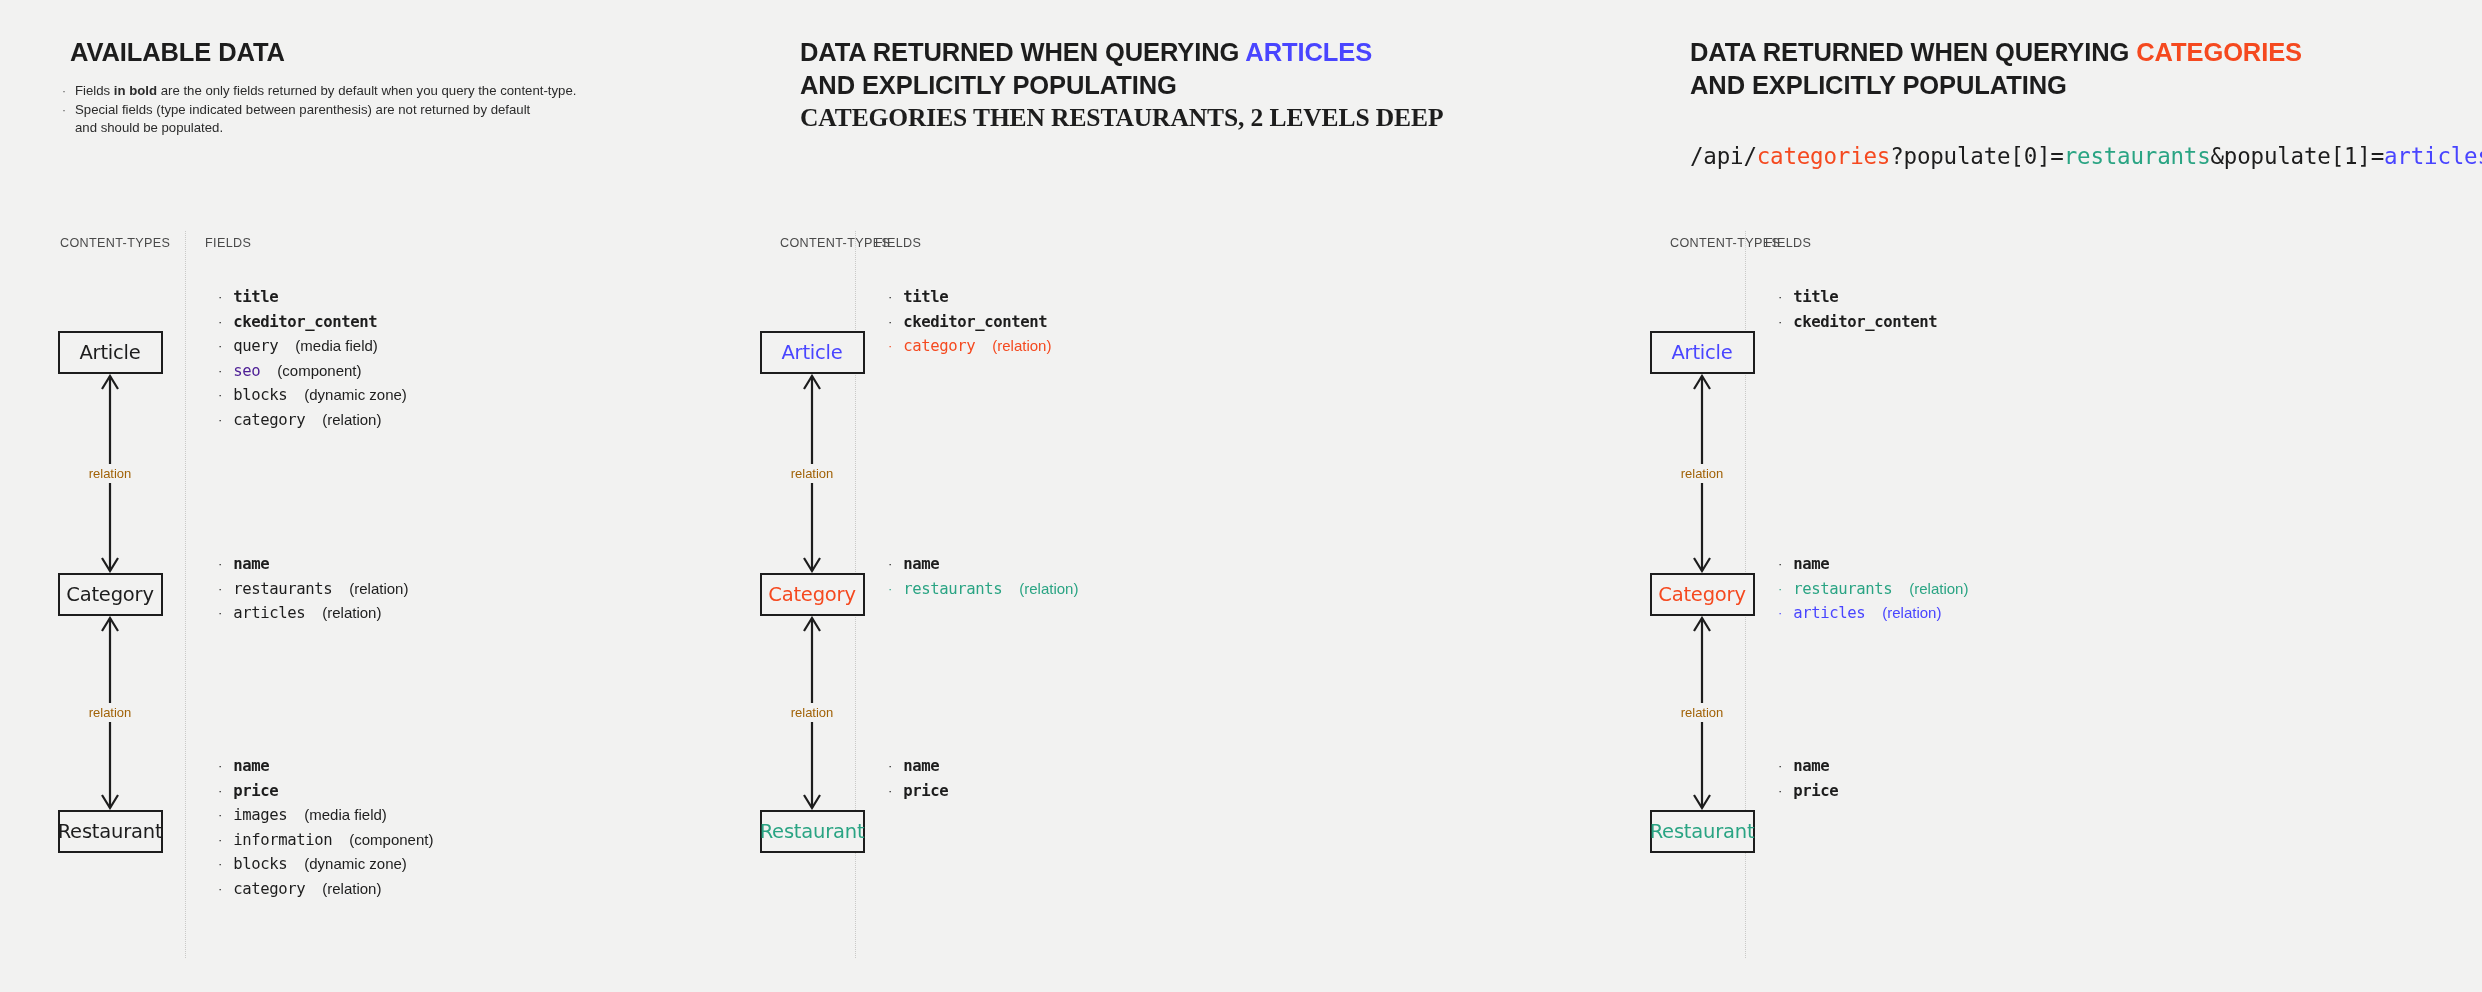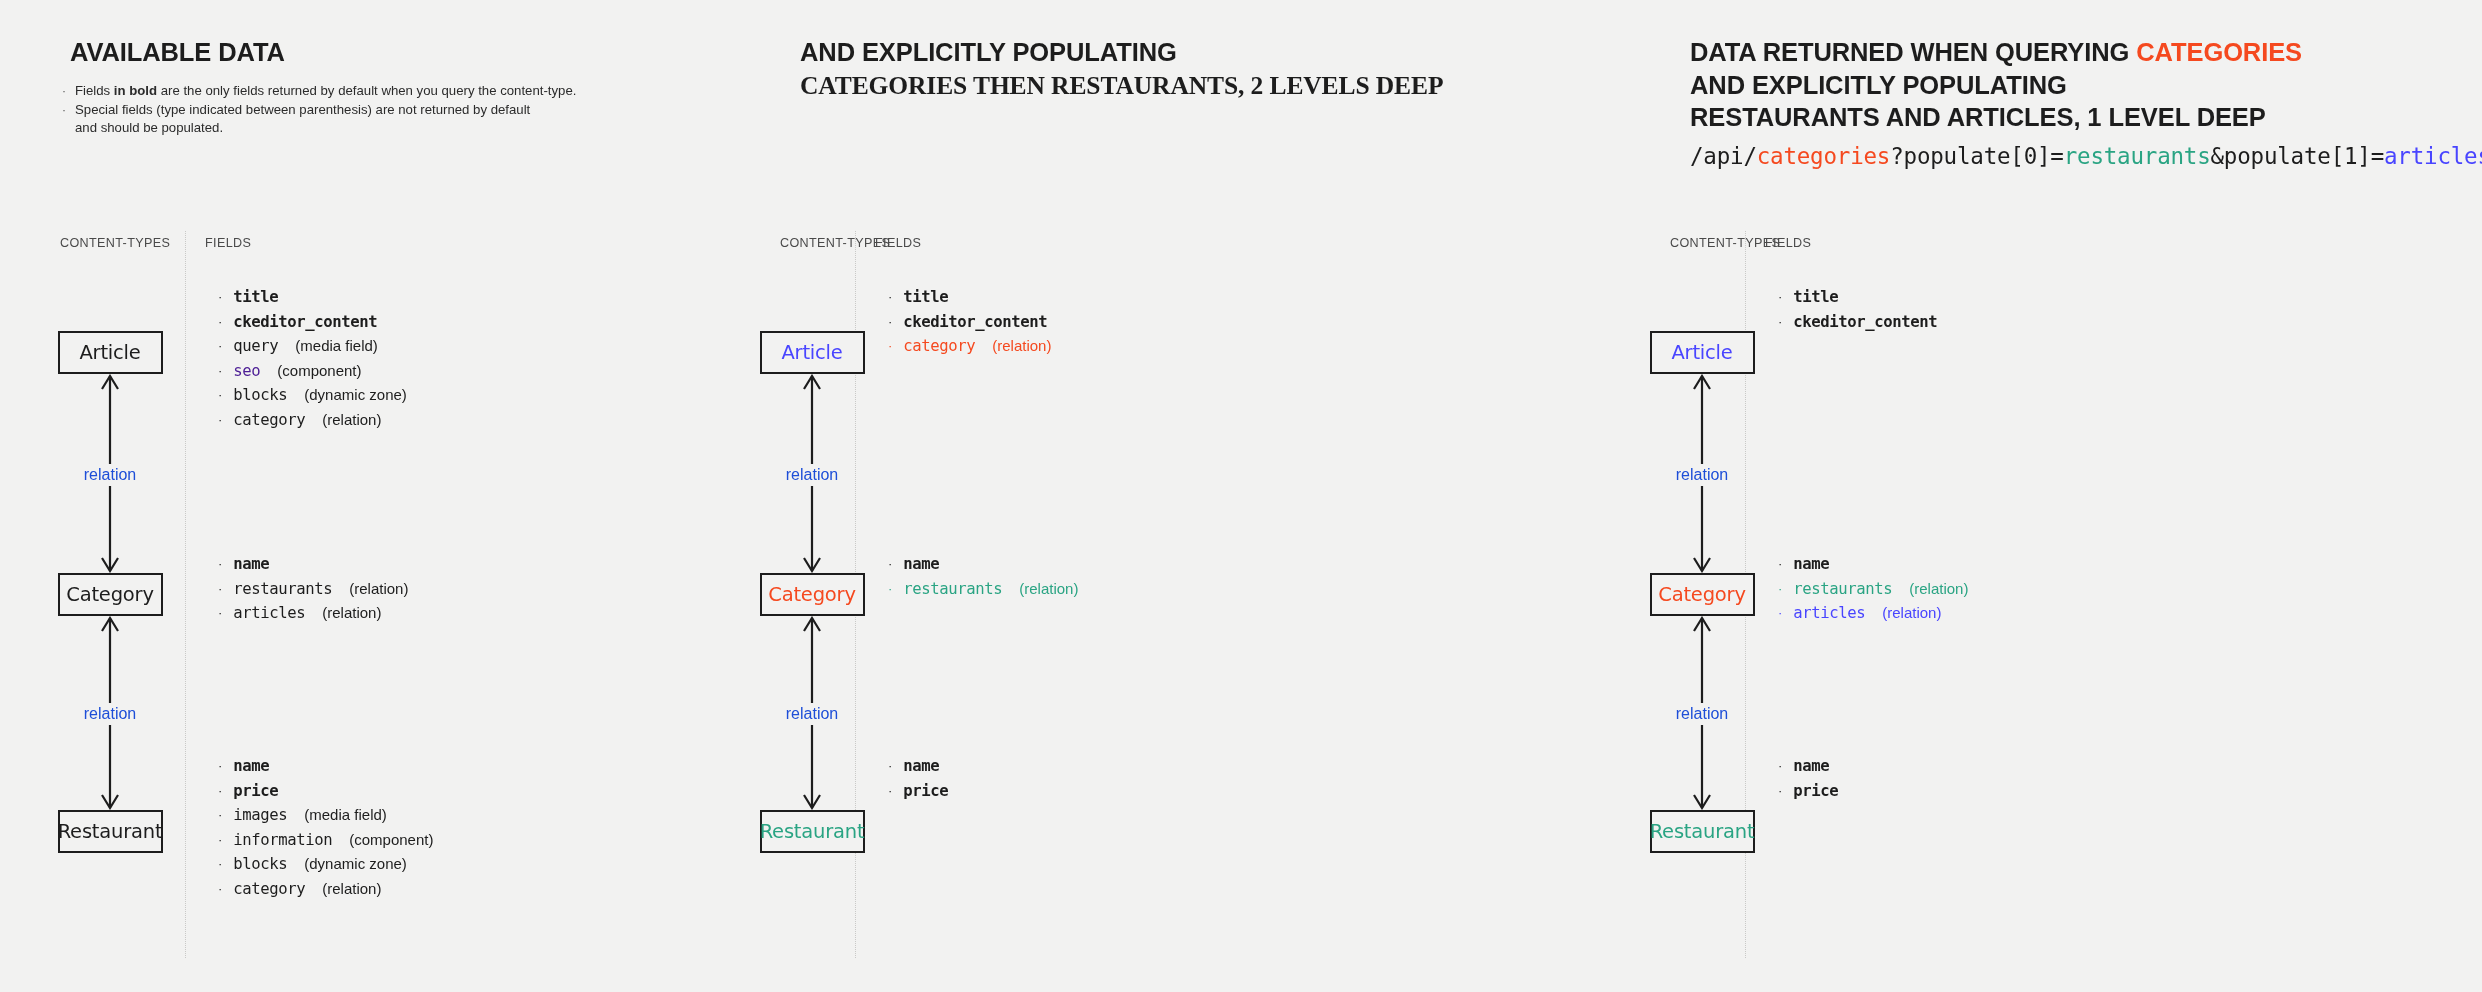--- a/index.html
+++ b/index.html
@@ -102,22 +102,22 @@
     line-height: 1;
     letter-spacing: -0.2px;
   }
   .ct-box.color-default   { color: #1d1d1d; }
   .ct-box.color-blue      { color: #4945ff; }
   .ct-box.color-red       { color: #f5491f; }
   .ct-box.color-green     { color: #2aa483; }
 
   .rel-label {
     position: absolute;
-    font-size: 16px;
-    color: #1d4ed8;
+    font-size: 13px;
+    color: #a16207;
     background: #f2f2f1;
     padding: 2px 6px;
     white-space: nowrap;
     transform: translateX(-50%);
     text-align: center;
   }
 
   
   .field-group { position: absolute; }
   .field-row {
@@ -259,20 +259,21 @@
           </div>
           <div class="field-row">
             <span class="fdot" style="color: rgb(29, 29, 29);">·</span>
             <span class="fname" style="color: rgb(29, 29, 29);">category</span>
             <span class="ftype" style="color: rgb(29, 29, 29);">(relation)</span>
           </div>
         </div>
       </div>
       <div class="panel" id="panel-1" style="left: 730px; width: 890px;">
         <div class="panel-heading">
+          <div><span style="color: rgb(29, 29, 29);">DATA RETURNED WHEN QUERYING </span><span style="color: rgb(73, 69, 255);">ARTICLES</span></div>
           <div><span style="color: rgb(29, 29, 29);">AND EXPLICITLY POPULATING</span></div>
           <div><span style="color: rgb(29, 29, 29); font-family: Liberation Serif, serif;">CATEGORIES THEN RESTAURANTS, 2 LEVELS DEEP</span></div>
         </div>
         <div class="col-caption" style="left: 50px;">CONTENT-TYPES</div>
         <div class="col-caption" style="left: 145px;">FIELDS</div>
         <div class="divider" style="left: 125px;"></div>
         <div class="graph" style="width: 890px; height: 992px;">
           <svg width="40" height="199" style="position: absolute; left: 62px; top: 374px;">
             <line x1="20" x2="20" y1="2" y2="197" stroke="#1d1d1d" stroke-width="2.2"></line>
             <path d="M 12 184 L 20 197 L 28 184" fill="none" stroke="#1d1d1d" stroke-width="2.2"></path>
@@ -323,21 +324,20 @@
           <div class="field-row">
             <span class="fdot" style="color: rgb(29, 29, 29);">·</span>
             <span class="fname bold" style="color: rgb(29, 29, 29);">price</span>
           </div>
         </div>
       </div>
       <div class="panel" id="panel-2" style="left: 1620px; width: 862px;">
         <div class="panel-heading">
           <div><span style="color: rgb(29, 29, 29);">DATA RETURNED WHEN QUERYING </span><span style="color: rgb(245, 73, 31);">CATEGORIES</span></div>
           <div><span style="color: rgb(29, 29, 29);">AND EXPLICITLY POPULATING</span></div>
-          <div><span style="color: rgb(29, 29, 29);">RESTAURANTS AND ARTICLES, 1 LEVEL DEEP</span></div>
         </div>
         <div class="url-line"><span style="color: rgb(29, 29, 29);">/api/</span><span style="color: rgb(245, 73, 31);">categories</span><span style="color: rgb(29, 29, 29);">?populate[0]=</span><span style="color: rgb(42, 164, 131);">restaurants</span><span style="color: rgb(29, 29, 29);">&amp;populate[1]=</span><span style="color: rgb(73, 69, 255);">articles</span></div>
         <div class="col-caption" style="left: 50px;">CONTENT-TYPES</div>
         <div class="col-caption" style="left: 145px;">FIELDS</div>
         <div class="divider" style="left: 125px;"></div>
         <div class="graph" style="width: 862px; height: 992px;">
           <svg width="40" height="199" style="position: absolute; left: 62px; top: 374px;">
             <line x1="20" x2="20" y1="2" y2="197" stroke="#1d1d1d" stroke-width="2.2"></line>
             <path d="M 12 184 L 20 197 L 28 184" fill="none" stroke="#1d1d1d" stroke-width="2.2"></path>
             <path d="M 12 15 L 20 2 L 28 15" fill="none" stroke="#1d1d1d" stroke-width="2.2"></path>

